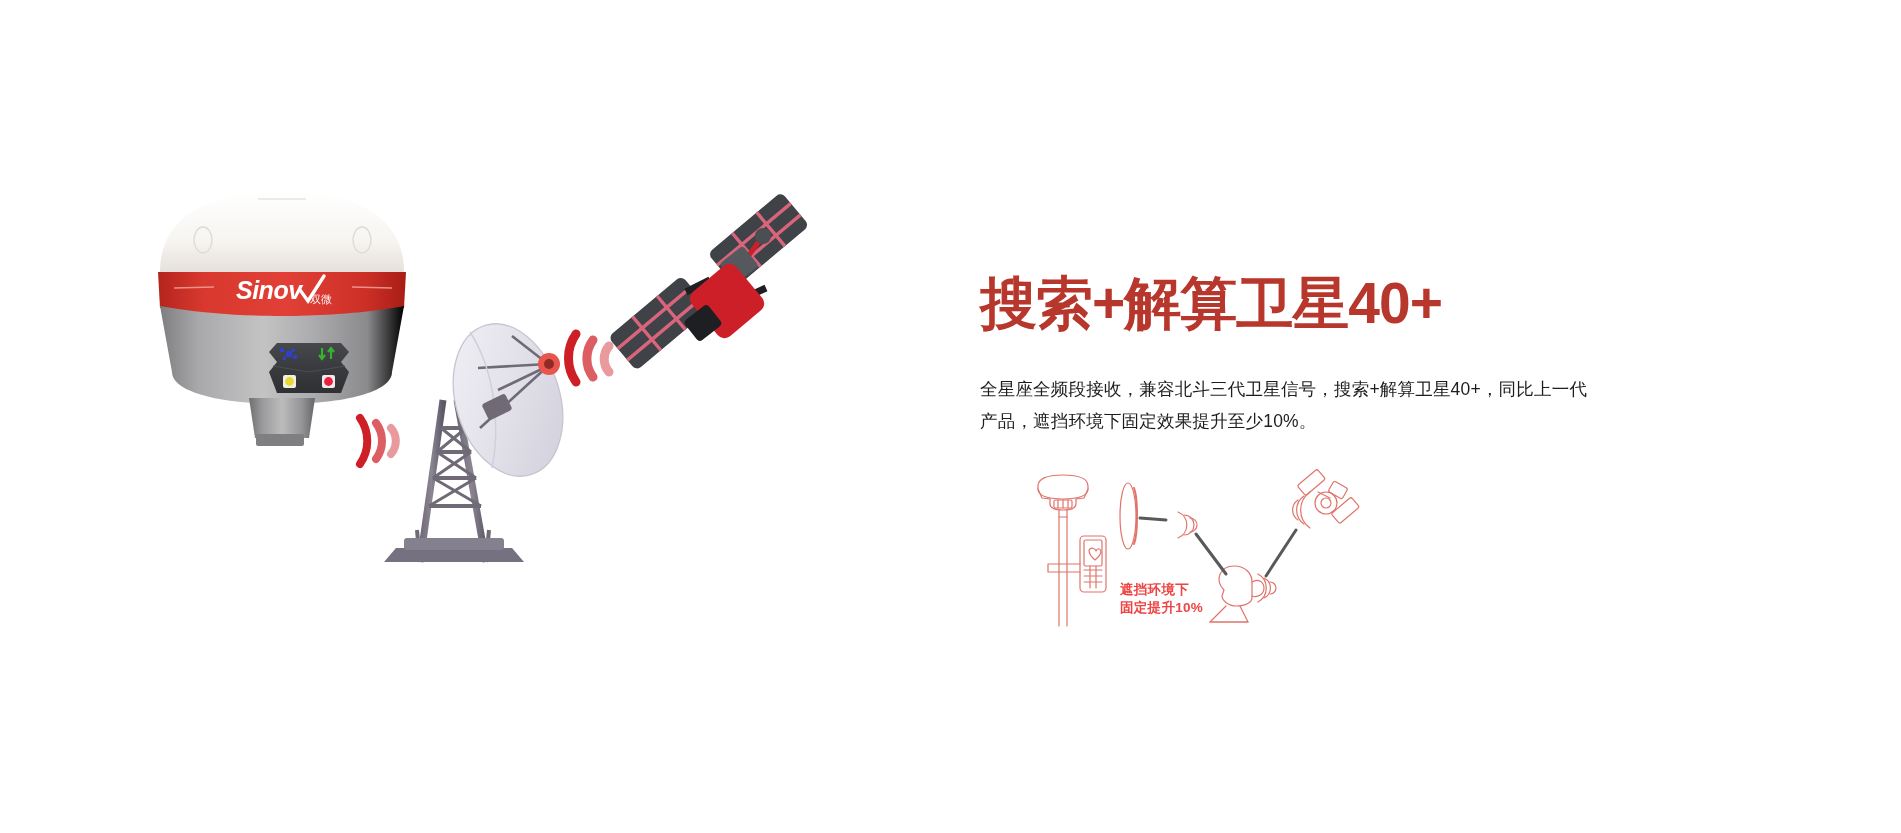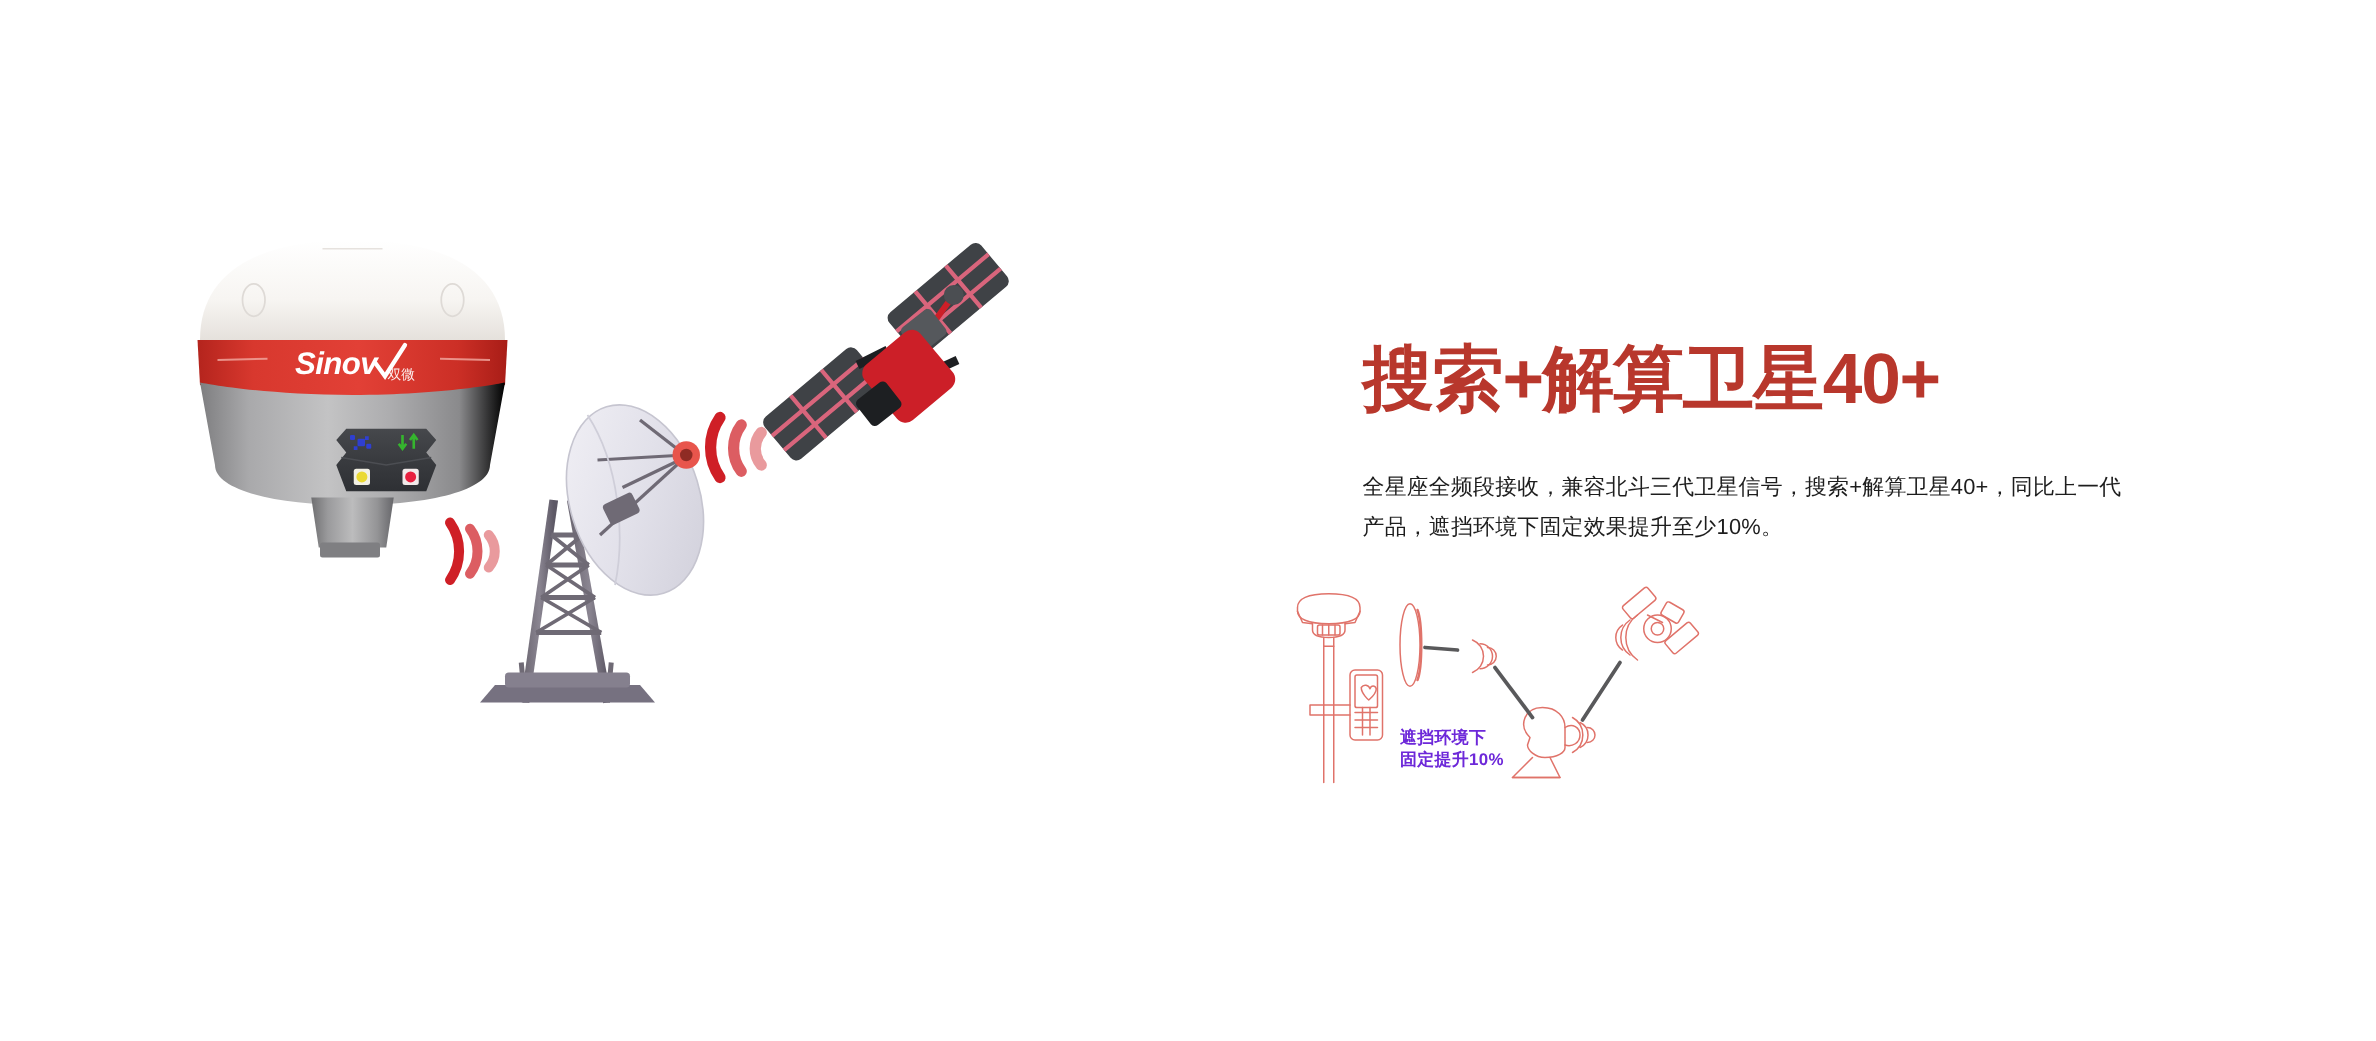--- a/index.html
+++ b/index.html
@@ -5,36 +5,36 @@
   * { margin:0; padding:0; box-sizing:border-box; }
   html,body { width:1901px; height:833px; background:#ffffff; overflow:hidden; }
   body { font-family:"Liberation Sans","DejaVu Sans",sans-serif; }
 
   #banner { position:relative; width:1895px; height:833px; background:#fff; }
 
   
   #illustration { position:absolute; left:0; top:0; width:1020px; height:833px; }
 
   
-  #content { position:absolute; left:1090px; top:274px; width:660px; }
+  #content { position:absolute; left:980px; top:274px; width:660px; }
 
   #headline {
     font-size:57px; font-weight:bold; letter-spacing:-1px;
     color:#b8372c; line-height:1.05; white-space:nowrap;
   }
   #body-copy {
     margin-top:39px; font-size:17.5px; line-height:1.85;
     color:#1d1d1d; width:612px; letter-spacing:.2px;
   }
 
   #diagram { position:absolute; left:1030px; top:468px; width:330px; height:160px; }
 
   .cap {
     position:absolute; left:1120px; top:581px;
-    font-size:13.5px; font-weight:bold; color:#6d28d9;
+    font-size:13.5px; font-weight:bold; color:#ef4444;
     line-height:1.35; letter-spacing:.3px;
   }
 </style>
 </head>
 <body>
 
 <div id="banner">
 
   <svg id="illustration" viewBox="0 0 1020 833">
     <defs>

